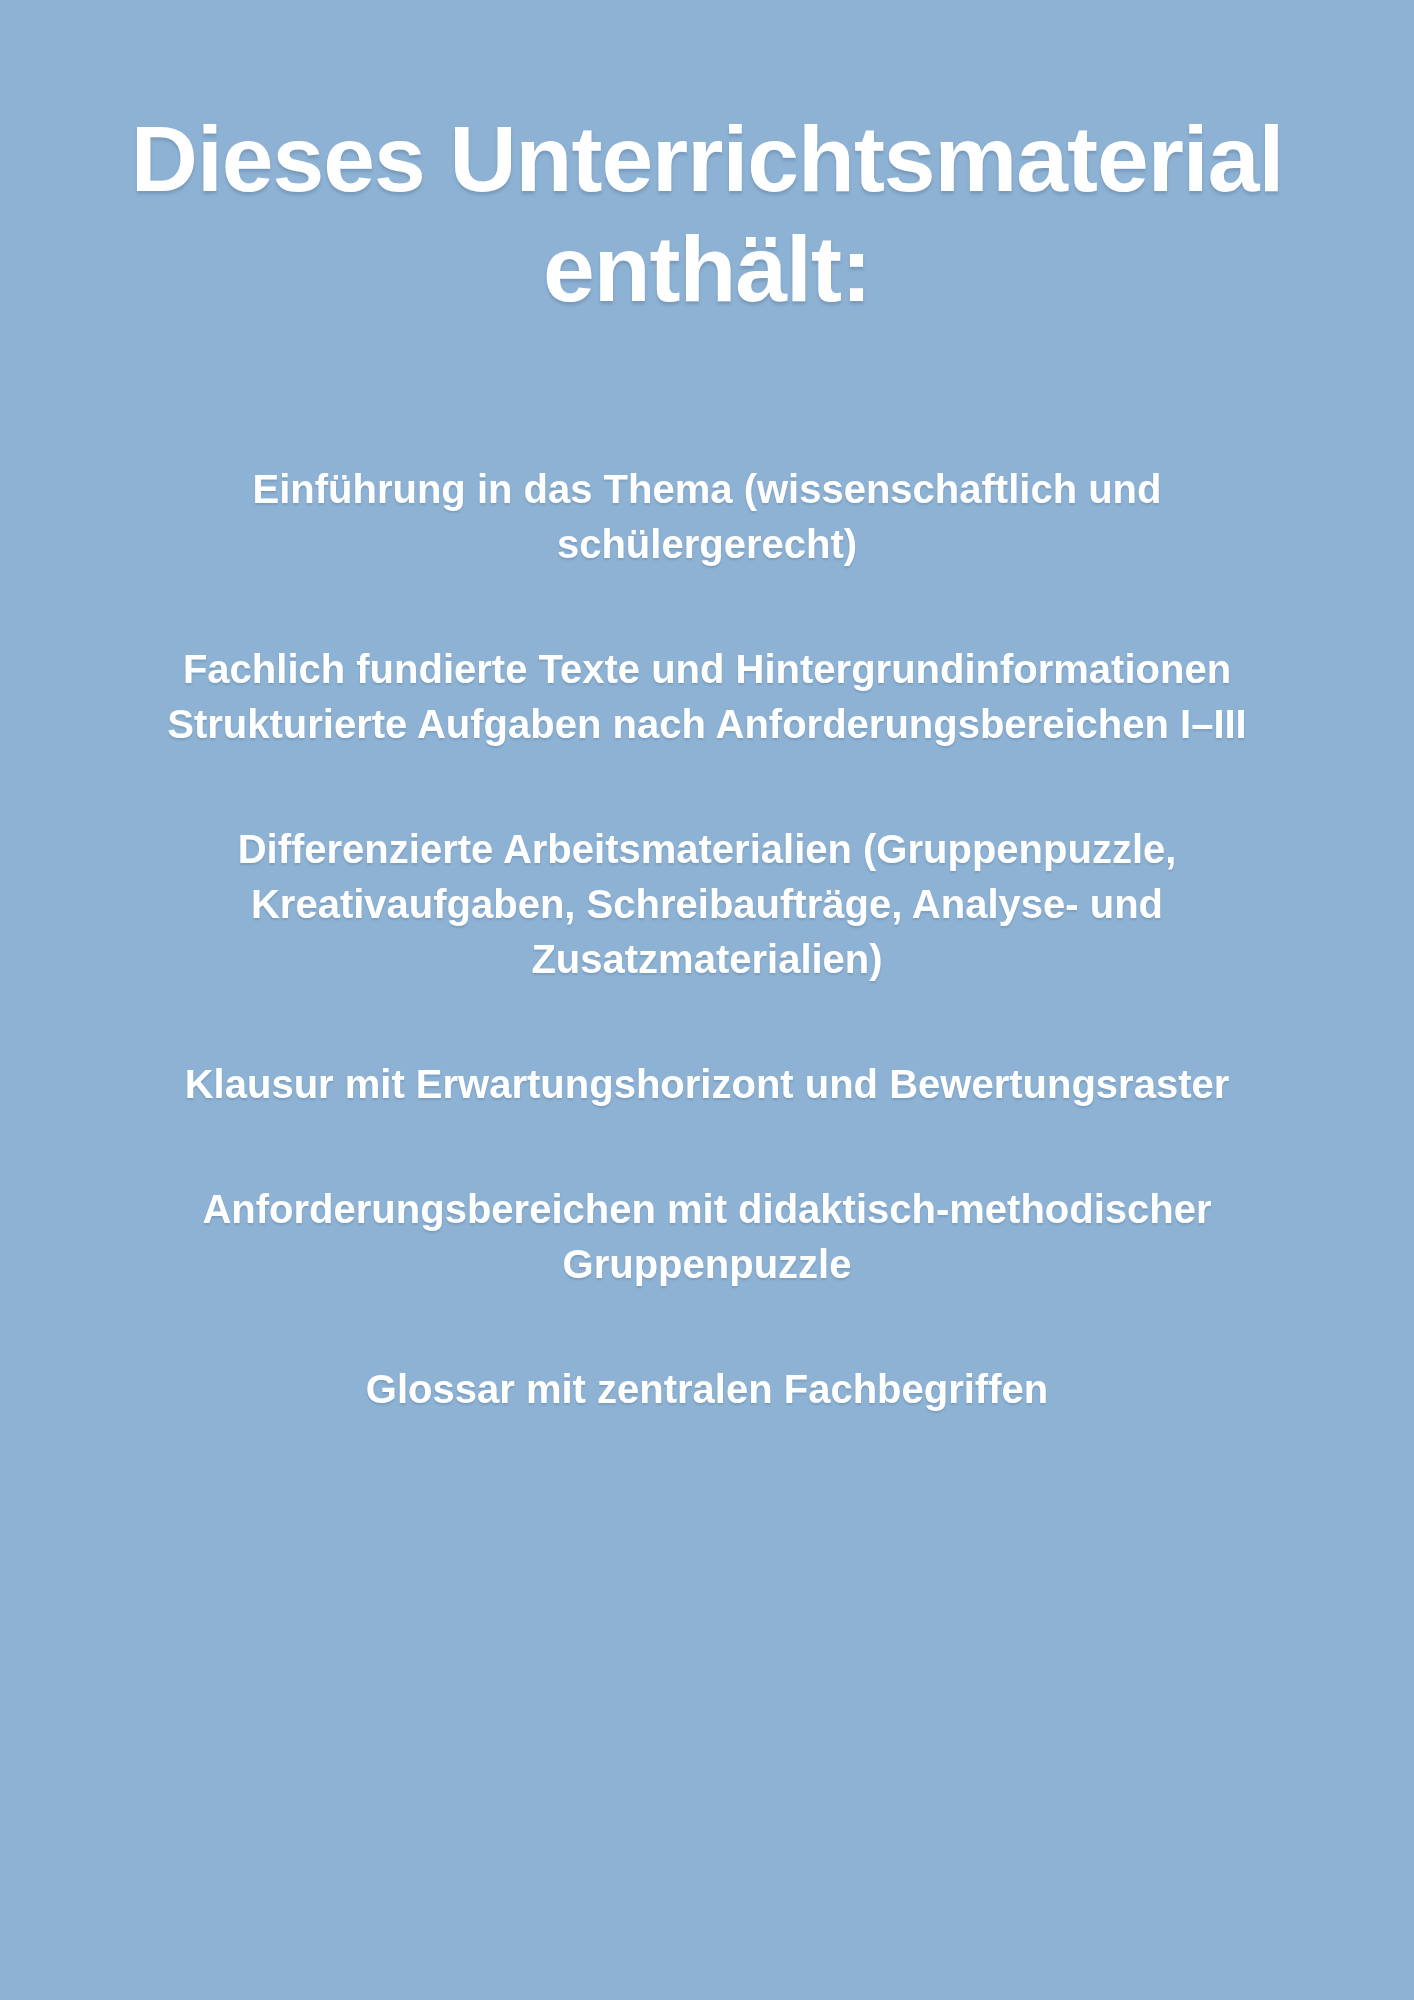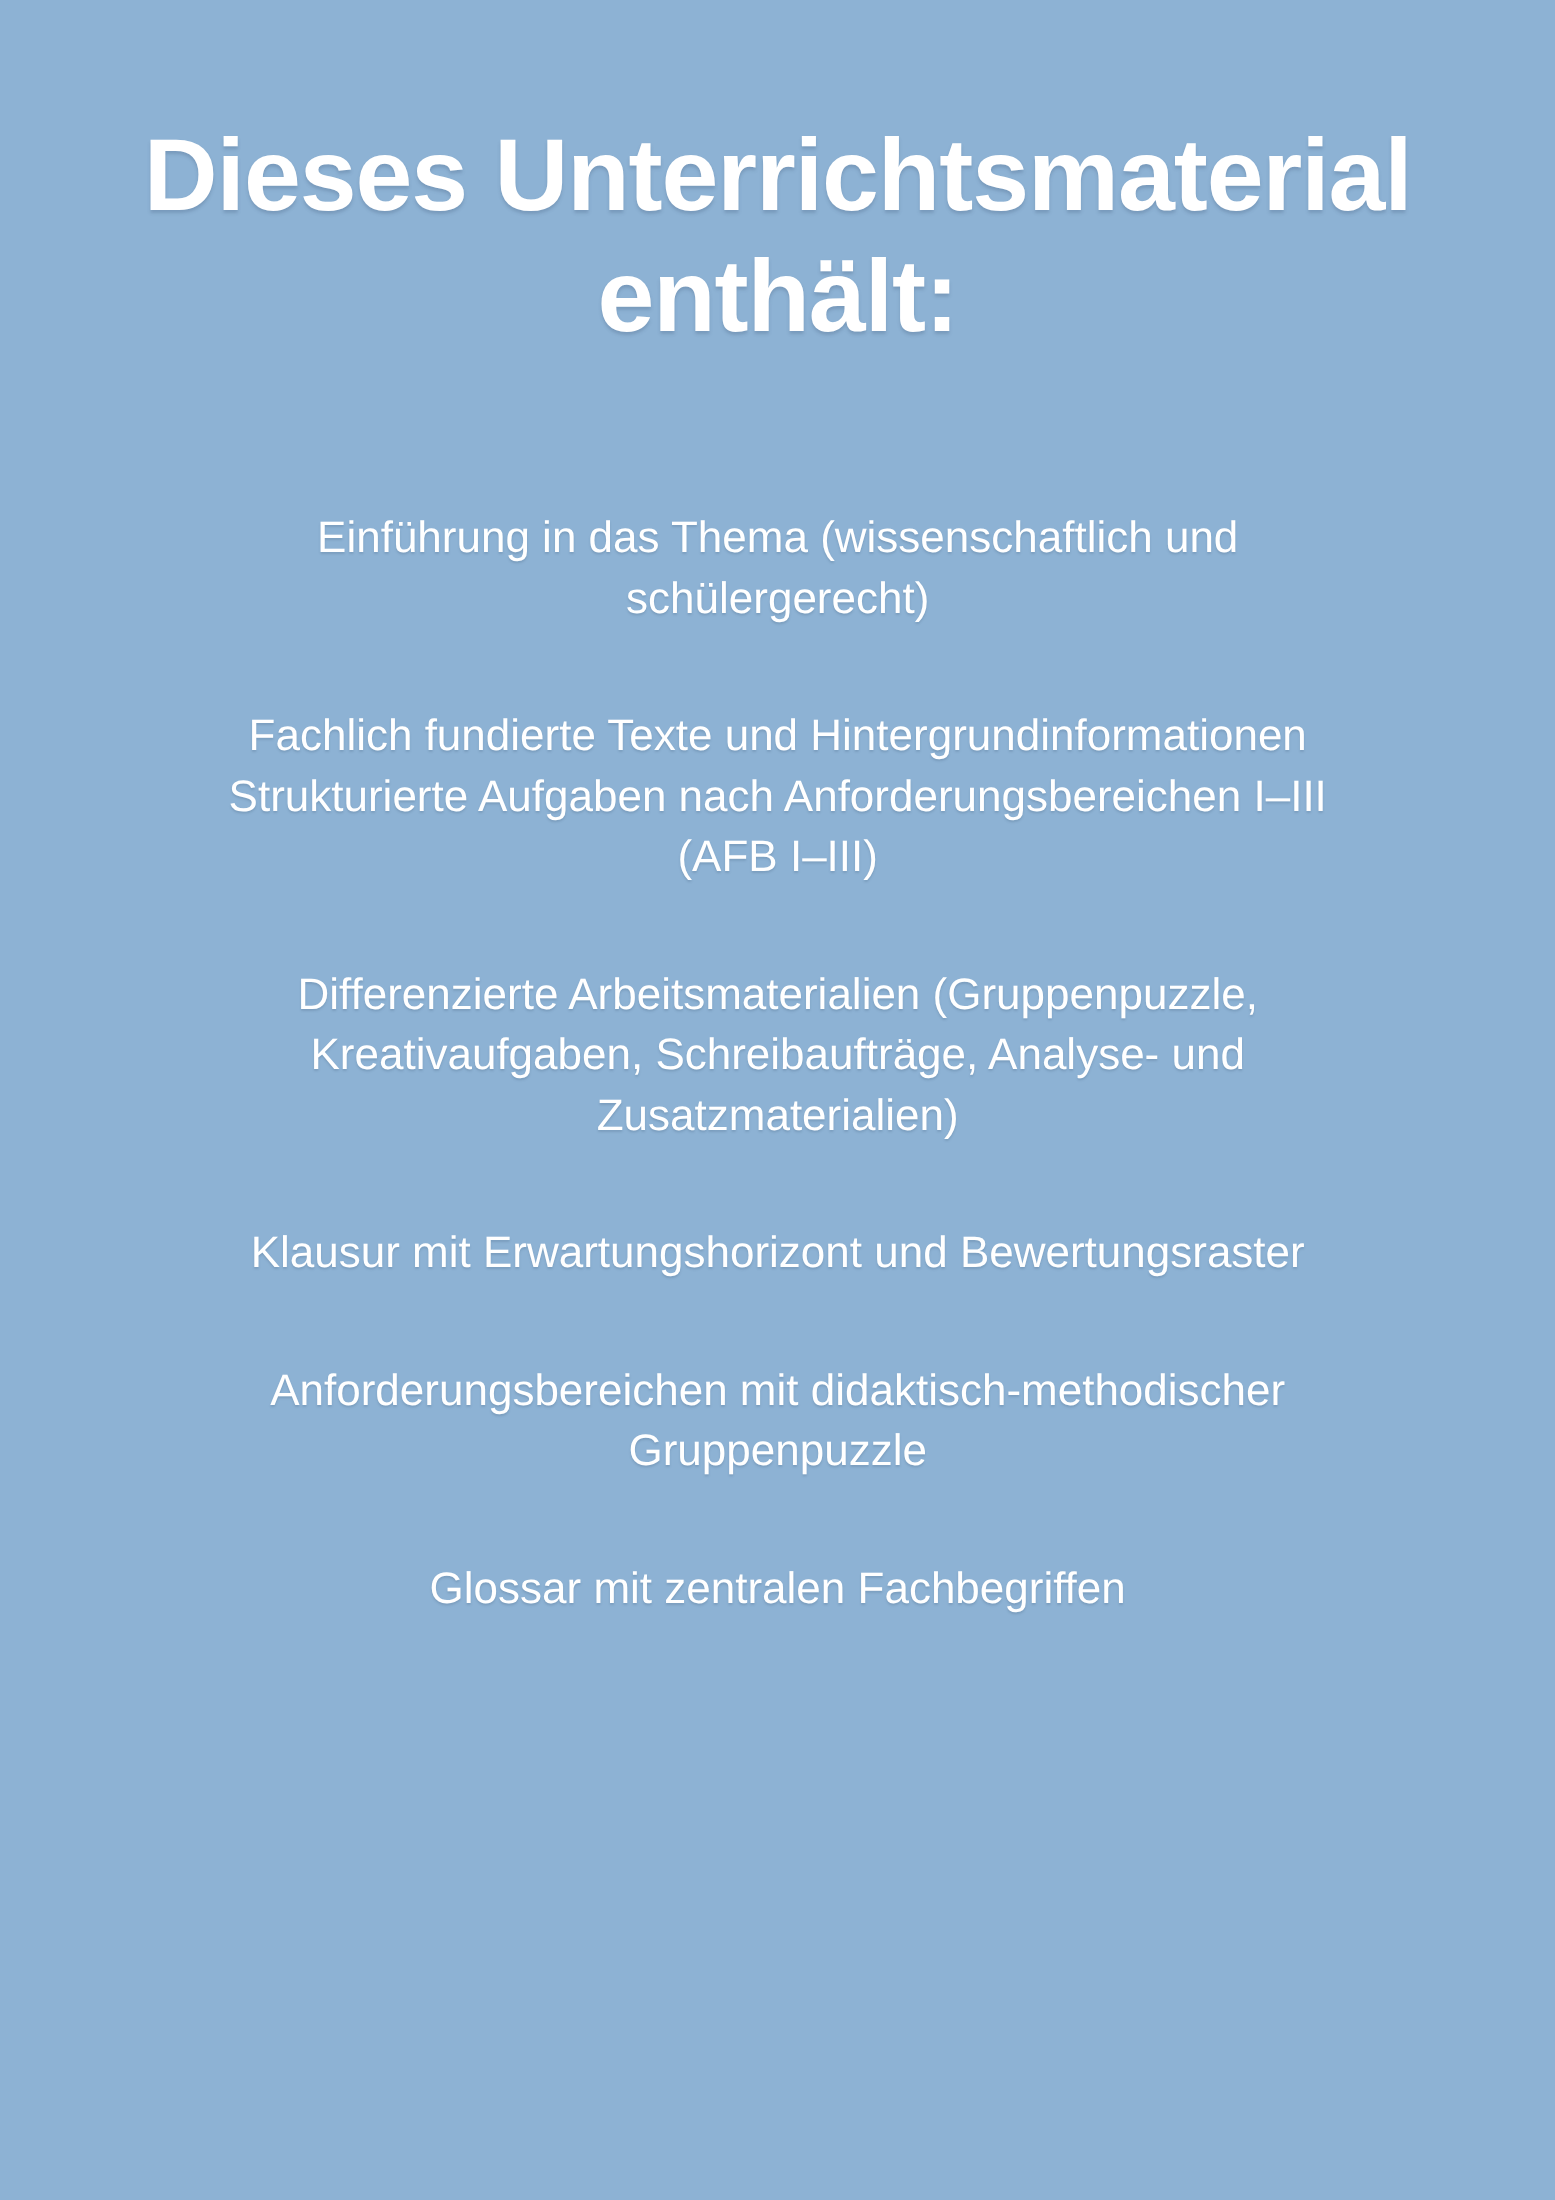--- a/index.html
+++ b/index.html
@@ -37,21 +37,21 @@
   }
   .content {
     width: 1260px;
     display: flex;
     flex-direction: column;
     align-items: center;
   }
   .item {
     margin: 0 0 70px 0;
     font-size: 40px;
-    font-weight: 400;
+    font-weight: 700;
     line-height: 55px;
     text-align: center;
     text-shadow: 0 2px 2px rgba(60, 85, 115, 0.22);
   }
   .item .line {
     display: block;
     white-space: nowrap;
   }
 </style>
 </head>
@@ -67,21 +67,20 @@
   <div class="content">
 
     <p class="item">
       <span class="line">Einführung in das Thema (wissenschaftlich und</span>
       <span class="line">schülergerecht)</span>
     </p>
 
     <p class="item">
       <span class="line">Fachlich fundierte Texte und Hintergrundinformationen</span>
       <span class="line">Strukturierte Aufgaben nach Anforderungsbereichen I–III</span>
-      <span class="line">(AFB I–III)</span>
     </p>
 
     <p class="item">
       <span class="line">Differenzierte Arbeitsmaterialien (Gruppenpuzzle,</span>
       <span class="line">Kreativaufgaben, Schreibaufträge, Analyse- und</span>
       <span class="line">Zusatzmaterialien)</span>
     </p>
 
     <p class="item">
       <span class="line">Klausur mit Erwartungshorizont und Bewertungsraster</span>

